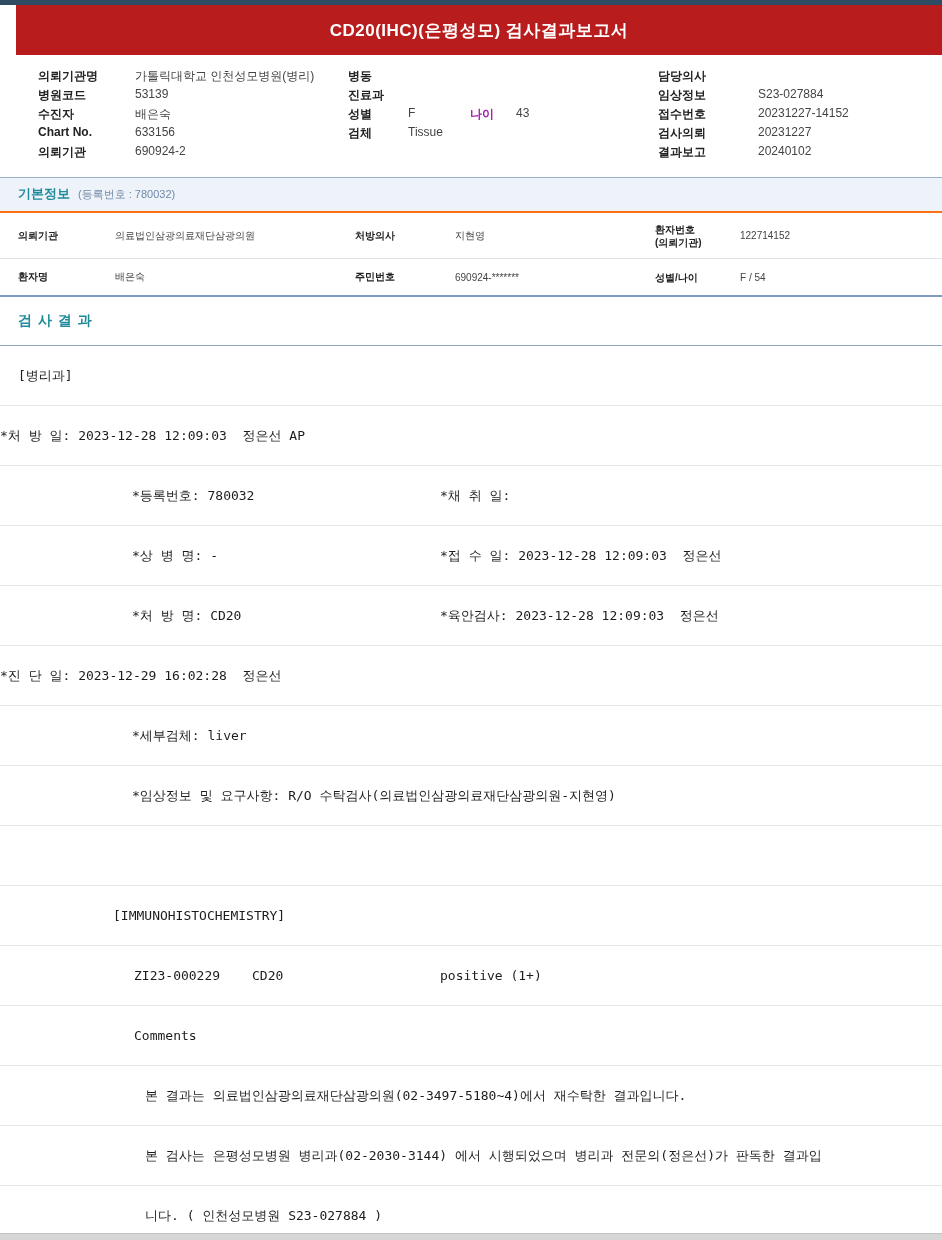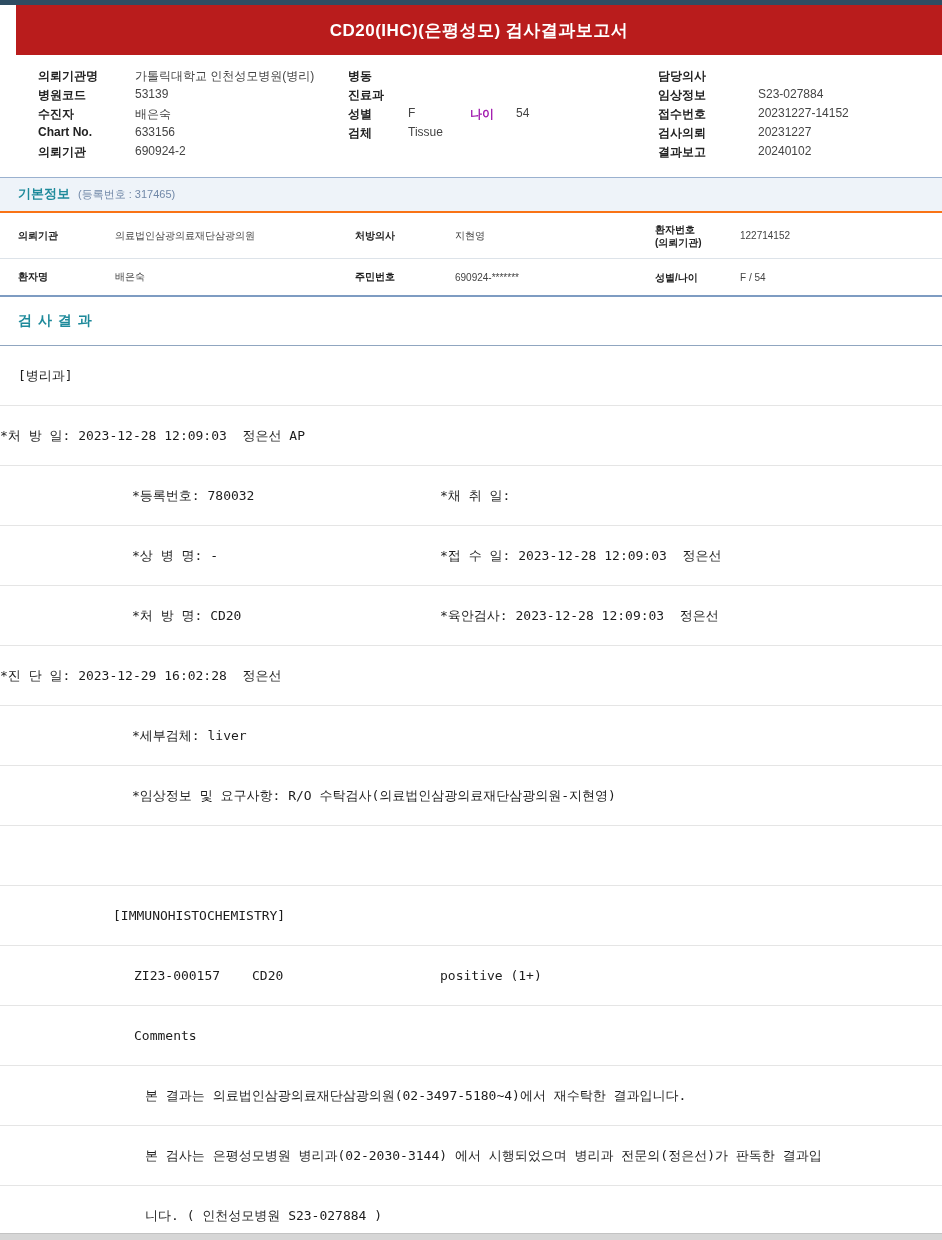--- a/index.html
+++ b/index.html
@@ -105,21 +105,21 @@
       <span class="ph-val"></span>
     </div>
     <div class="ph-row">
       <span class="ph-lbl">진료과</span>
       <span class="ph-val"></span>
     </div>
     <div class="ph-row">
       <span class="ph-lbl">성별</span>
       <span class="ph-val sex-val">F</span>
       <span class="age-lbl">나이</span>
-      <span class="ph-val">54</span>
+      <span class="ph-val">43</span>
     </div>
     <div class="ph-row">
       <span class="ph-lbl">검체</span>
       <span class="ph-val">Tissue</span>
     </div>
   </div>
 
   <div class="ph-col-right">
     <div class="ph-row">
       <span class="ph-lbl">담당의사</span>
@@ -139,21 +139,21 @@
     </div>
     <div class="ph-row">
       <span class="ph-lbl">결과보고</span>
       <span class="ph-val">20240102</span>
     </div>
   </div>
 </div>
 
 <div class="section-band">
   <span class="sb-title">기본정보</span>
-  <span class="sb-sub">(등록번호 : 317465)</span>
+  <span class="sb-sub">(등록번호 : 780032)</span>
 </div>
 
 <div class="basic-table">
   <div class="bi-row bi-row1">
     <span class="bi-lbl c1l">의뢰기관</span>
     <span class="c1v">의료법인삼광의료재단삼광의원</span>
     <span class="bi-lbl c2l">처방의사</span>
     <span class="c2v">지현영</span>
     <span class="c3l">
       <div>환자번호</div>
@@ -206,21 +206,21 @@
     <span class="pl" style="width:auto;">*임상정보 및 요구사항: R/O 수탁검사(의료법인삼광의료재단삼광의원-지현영)</span>
   </div>
 
   <div class="r-row"></div>
 
   <div class="r-row">
     <span class="ihc-h-txt">[IMMUNOHISTOCHEMISTRY]</span>
   </div>
 
   <div class="r-row">
-    <span class="ihc-no">ZI23-000157</span>
+    <span class="ihc-no">ZI23-000229</span>
     <span class="ihc-test">CD20</span>
     <span class="ihc-val">positive (1+)</span>
   </div>
 
   <div class="r-row">
     <span class="comments-txt">Comments</span>
   </div>
 
   <div class="r-row">
     <span class="cmt-txt">본 결과는 의료법인삼광의료재단삼광의원(02-3497-5180~4)에서 재수탁한 결과입니다.</span>

